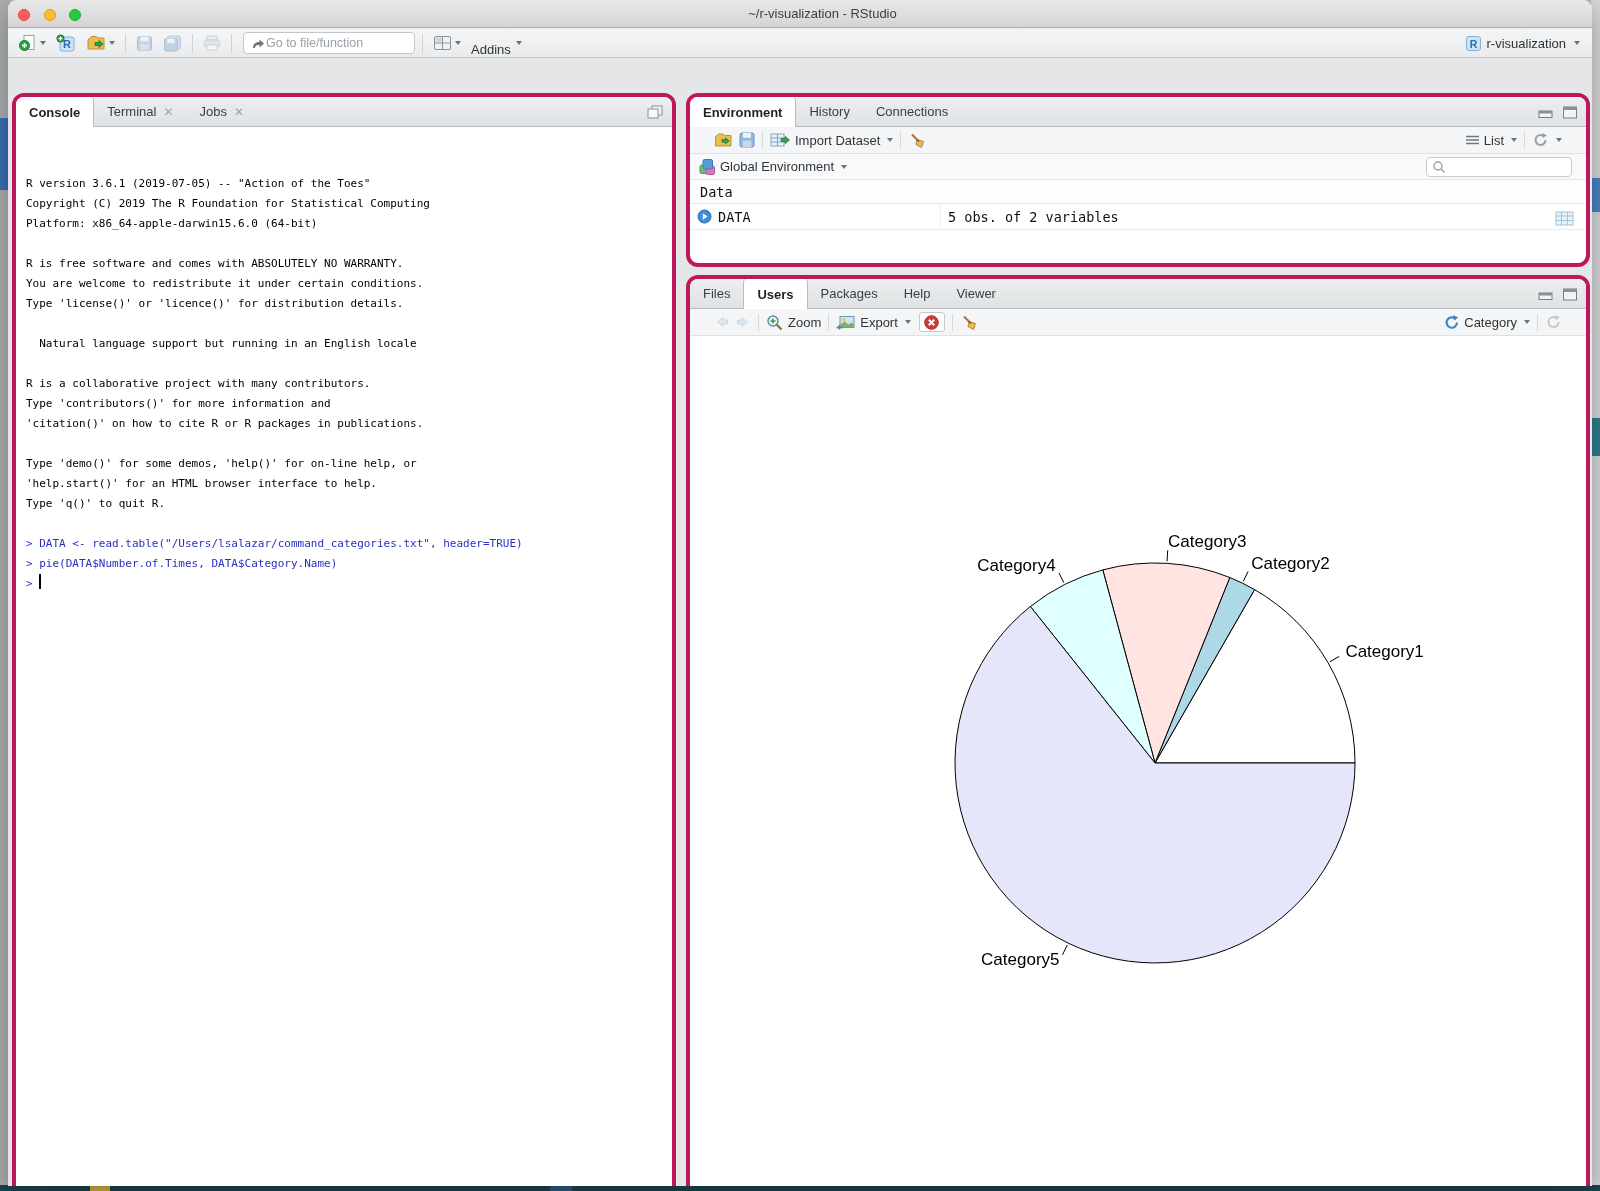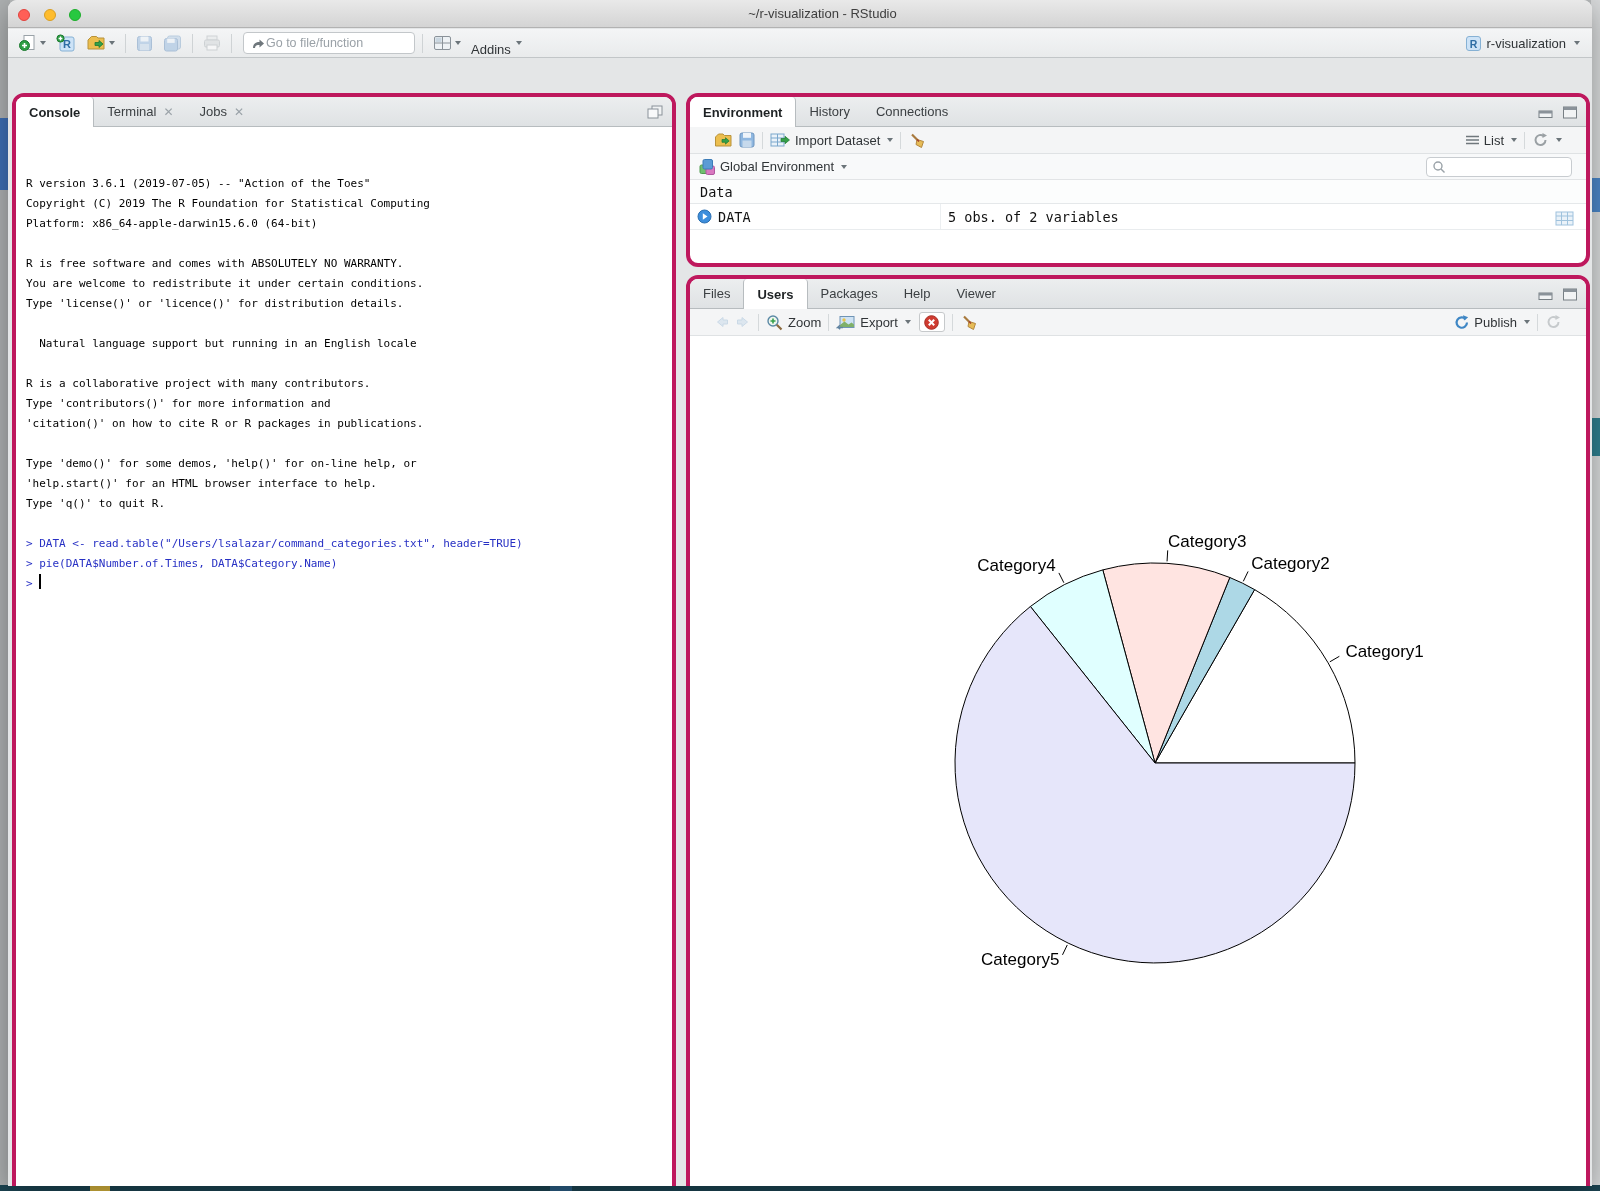--- a/index.html
+++ b/index.html
@@ -422,21 +422,21 @@
               <polygon points="9,7.5 15.5,9.5 13.5,15.5 8,12.5" fill="#e7bc57" stroke="#b3873d"></polygon>
               <line x1="9" y1="7.5" x2="11" y2="9.5" stroke="#a03c2e" stroke-width="1.5"></line>
             </svg>
         </span>
         <span class="spacer"></span>
         <span class="pt-item">
           <svg class="icon" width="18" height="16">
               <path d="M13.8 5.2 a5.2 5.2 0 1 0 1.2 3.3" fill="none" stroke="#3f87c5" stroke-width="2.2"></path>
               <polygon points="11,1.2 16.2,3.2 12,6.6" fill="#3f87c5"></polygon>
             </svg>
-          <span>Publish</span>
+          <span>Category</span>
           <span class="caret"></span>
         </span>
         <span class="pt-sep"></span>
         <span class="pt-item" style="opacity:.5">
           <svg class="icon" width="17" height="16">
               <path d="M13.5 8 a5 5 0 1 1 -2 -4" fill="none" stroke="#9aa0a4" stroke-width="2"></path>
               <polygon points="10.5,1 15,3.5 10.5,6" fill="#9aa0a4"></polygon>
             </svg>
         </span>
       </div>

